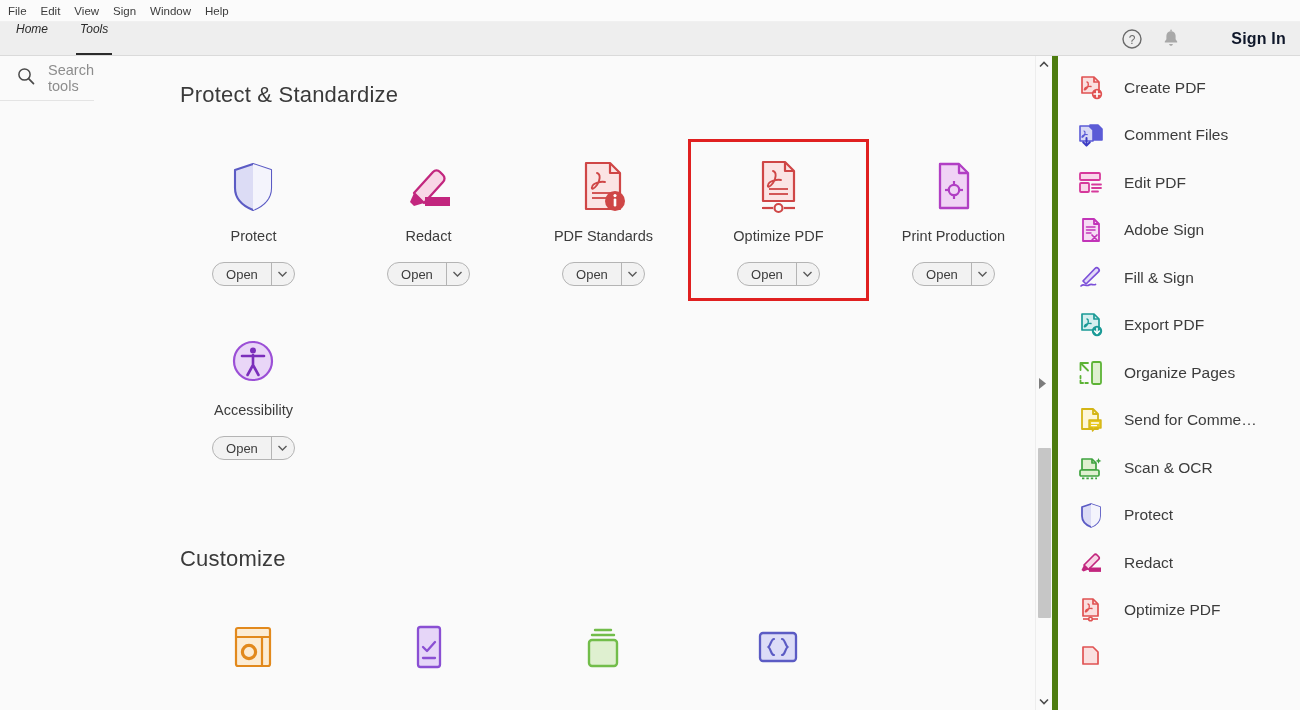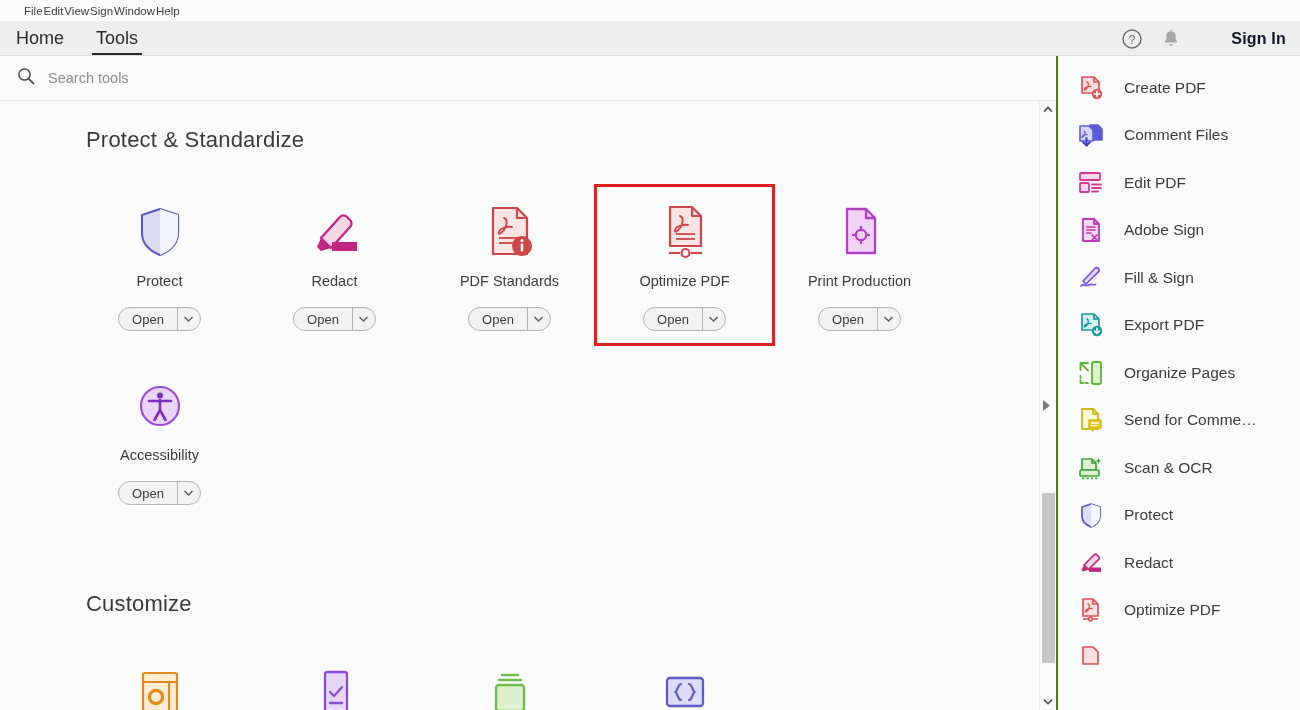--- a/index.html
+++ b/index.html
@@ -9,55 +9,55 @@
     background: #fafafa;
     overflow: hidden;
   }
   .app { position: relative; width: 1300px; height: 710px; display: flex; flex-direction: column; }
 
   
   .menubar {
     height: 22px; flex: 0 0 22px;
     background: #fbfbfb;
     display: flex; align-items: center;
-    padding-left: 24px; gap: 1px;
+    padding-left: 8px; gap: 14px;
     border-bottom: 1px solid #f0f0f0;
   }
   .menubar span { font-size: 11.5px; color: #3c3c3c; cursor: default; }
 
   
   .tabbar {
     height: 34px; flex: 0 0 34px;
     background: #eeeeee;
     border-bottom: 1px solid #dadada;
     display: flex; align-items: stretch;
     position: relative;
   }
   .tab {
-    display: flex; align-items: center;
-    padding: 0 16px; font-size: 18px; color: #2b2b2b;
-    position: relative; cursor: default;
+    display: flex; align-items: flex-start;
+    padding: 0 16px; font-size: 12px; color: #2b2b2b;
+    position: relative; cursor: default; font-style: italic;
   }
   .tab.active::after {
     content: ""; position: absolute; left: 12px; right: 12px; bottom: 0;
     height: 2.5px; background: #2b2b2b;
   }
   .tabbar-right {
     margin-left: auto; display: flex; align-items: center; gap: 18px;
     padding-right: 14px;
   }
   .icon-btn { display: flex; align-items: center; justify-content: center; cursor: pointer; }
   .signin { font-size: 16px; font-weight: bold; color: #0f172a; cursor: pointer; letter-spacing: .2px; margin-left: 32px;}
 
   
   .body { flex: 1 1 auto; display: flex; min-height: 0; position: relative; }
 
   
-  .mainwrap { width: 1058px; flex: 0 0 1058px; display: flex; flex-direction: column; min-height: 0;
-              background: #fafafa; border-right: 2px solid #4d7c0f; position: relative;}
+  .mainwrap { width: 1058px; flex: 0 0 1058px; display: flex; min-height: 0;
+              background: #fafafa; border-right: 6px solid #4d7c0f; position: relative;}
   .searchbar {
     height: 45px; flex: 0 0 45px;
     display: flex; align-items: center; gap: 12px;
     padding-left: 16px;
     border-bottom: 1px solid #e4e4e4;
     background: #fafafa;
   }
   .search-text { font-size: 14.5px; color: #8d8d8d; }
 
   .content {

